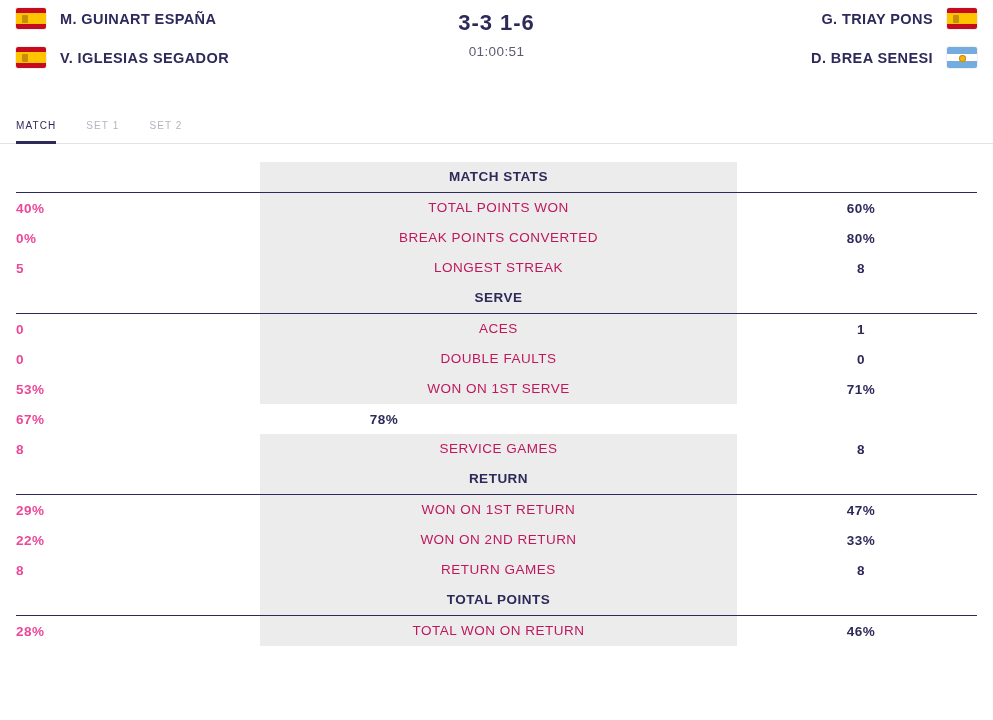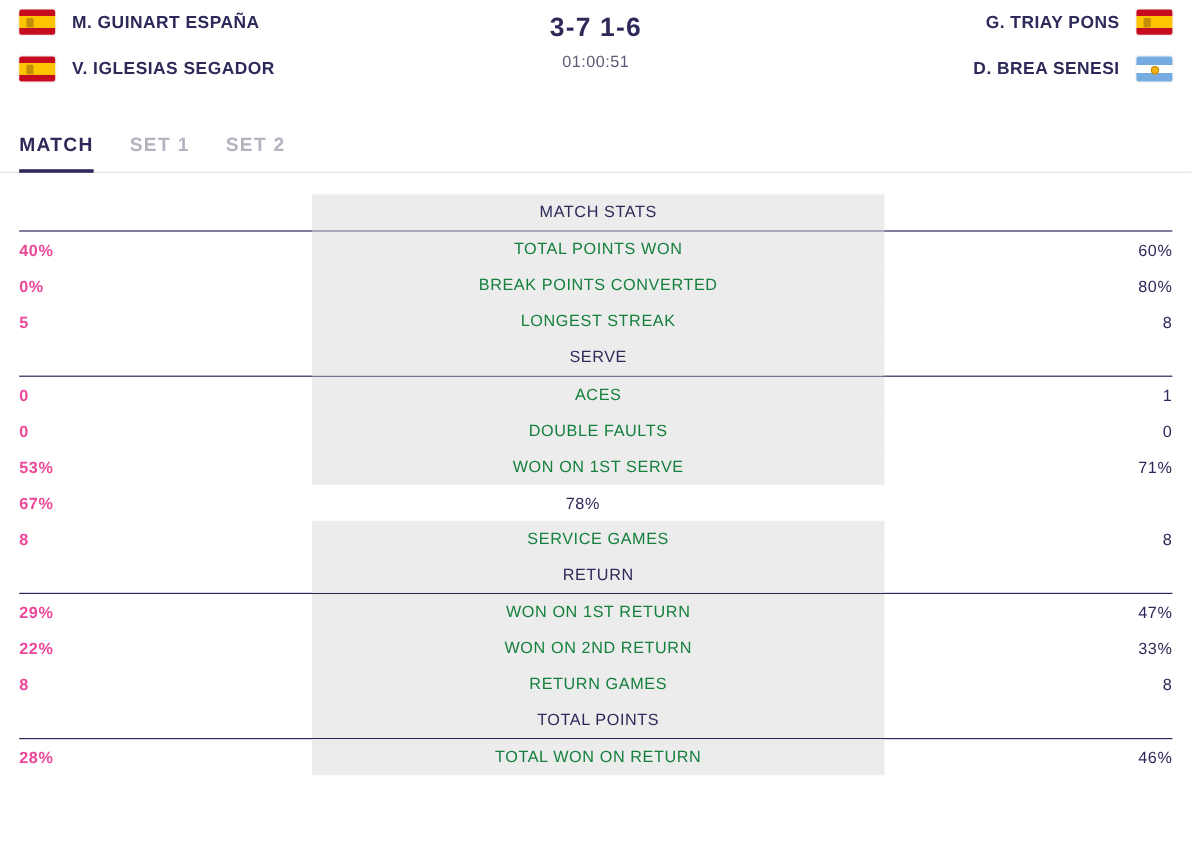--- a/index.html
+++ b/index.html
@@ -117,22 +117,22 @@
   .tabs {
     display: flex;
     align-items: flex-end;
     gap: 30px;
     padding: 0 16px;
     height: 46px;
     border-bottom: 1px solid #e2e2e8;
     box-sizing: border-box;
   }
   .tab {
-    font-size: 16px;
-    font-weight: bold;
+    font-size: 10px;
+    font-weight: normal;
     letter-spacing: 1.1px;
     color: #b4b4c0;
     text-transform: uppercase;
     padding-bottom: 10px;
     cursor: pointer;
     border-bottom: 3px solid transparent;
     margin-bottom: -1px;
   }
   .tab.active {
     color: #2d2a5a;
@@ -157,36 +157,36 @@
     font-weight: bold;
     color: #ec4899;
     text-align: left;
     padding-right: 8px;
     box-sizing: border-box;
   }
   .stat-row .label {
     flex: none;
     width: 477px;
     text-align: center;
-    color: #15803d;
+    color: #be185d;
     background: #ececec;
     line-height: 30px;
     height: 30px;
     box-sizing: border-box;
   }
   .stat-row .right {
     width: 240px;
-    font-weight: normal;
-    color: #2d2a5a;
-    text-align: right;
+    font-weight: bold;
+    color: #2d2a5a;
+    text-align: center;
     padding-left: 8px;
     box-sizing: border-box;
   }
   .stat-row.section .label {
-    font-weight: normal;
+    font-weight: bold;
     color: #2d2a5a;
   }
   .stat-row.section .left,
   .stat-row.section .right { visibility: hidden; }
 
   .divider {
     height: 1px;
     background: #2d2a5a;
     margin: 0;
   }
@@ -201,21 +201,21 @@
       <span class="flag es"></span>
       <span class="player-name">M. GUINART ESPAÑA</span>
     </div>
     <div class="player-row">
       <span class="flag es"></span>
       <span class="player-name">V. IGLESIAS SEGADOR</span>
     </div>
   </div>
 
   <div class="center-score">
-    <div class="score-line">3-7 1-6</div>
+    <div class="score-line">3-3 1-6</div>
     <div class="clock-line">01:00:51</div>
   </div>
 
   <div class="team away">
     <div class="player-row">
       <span class="flag es"></span>
       <span class="player-name">G. TRIAY PONS</span>
     </div>
     <div class="player-row">
       <span class="flag ar"></span>

